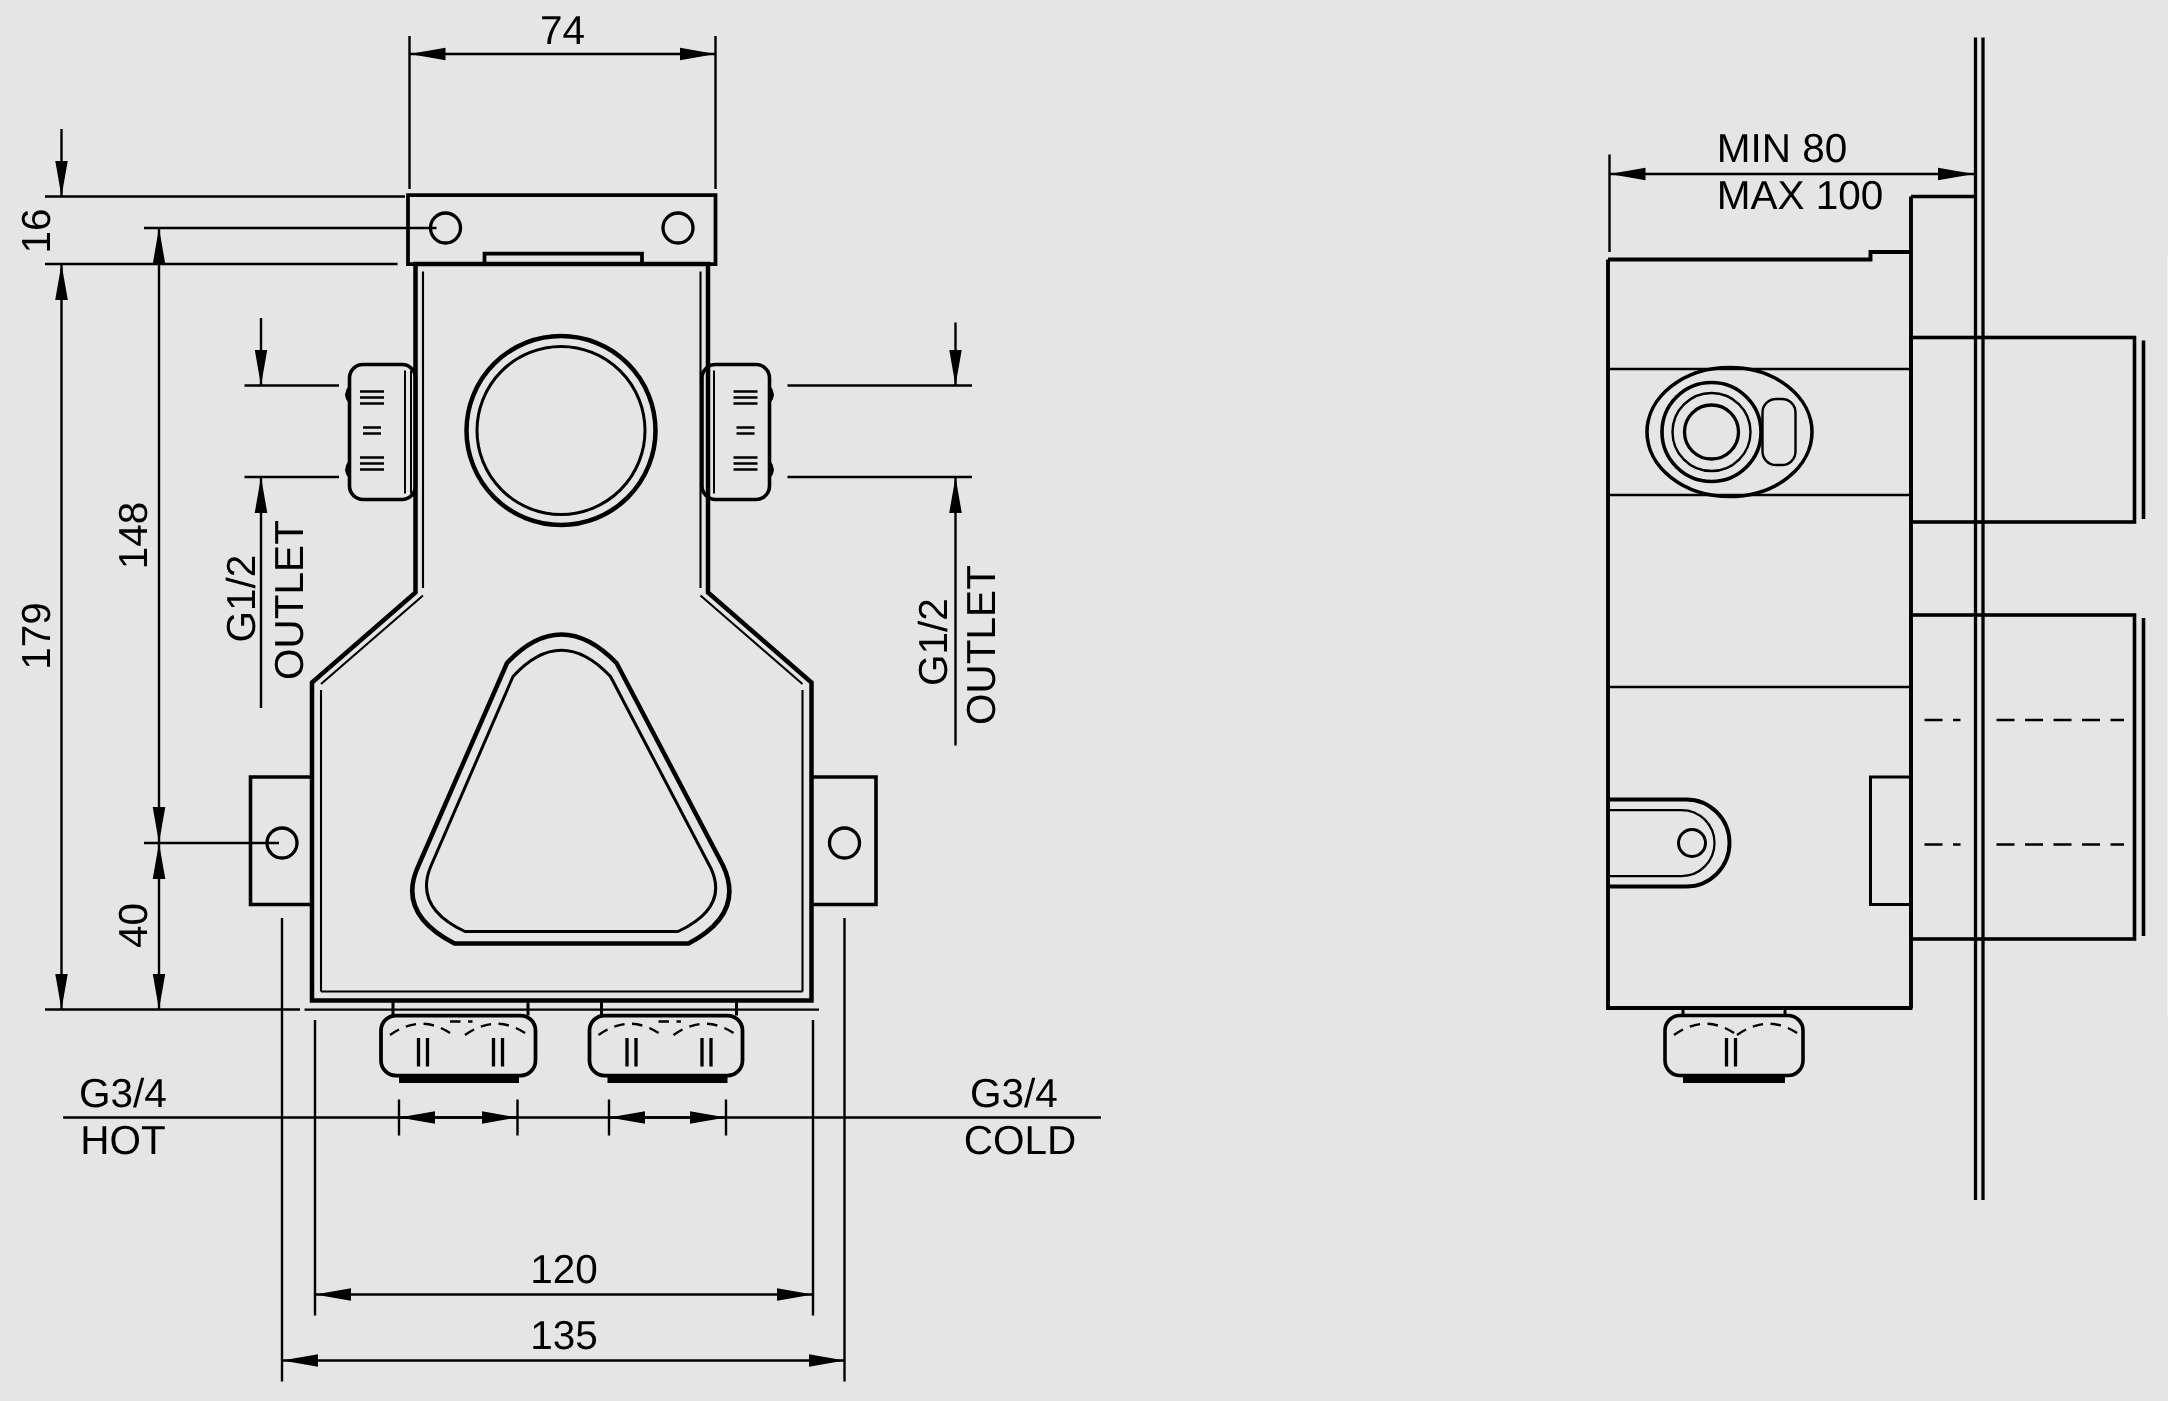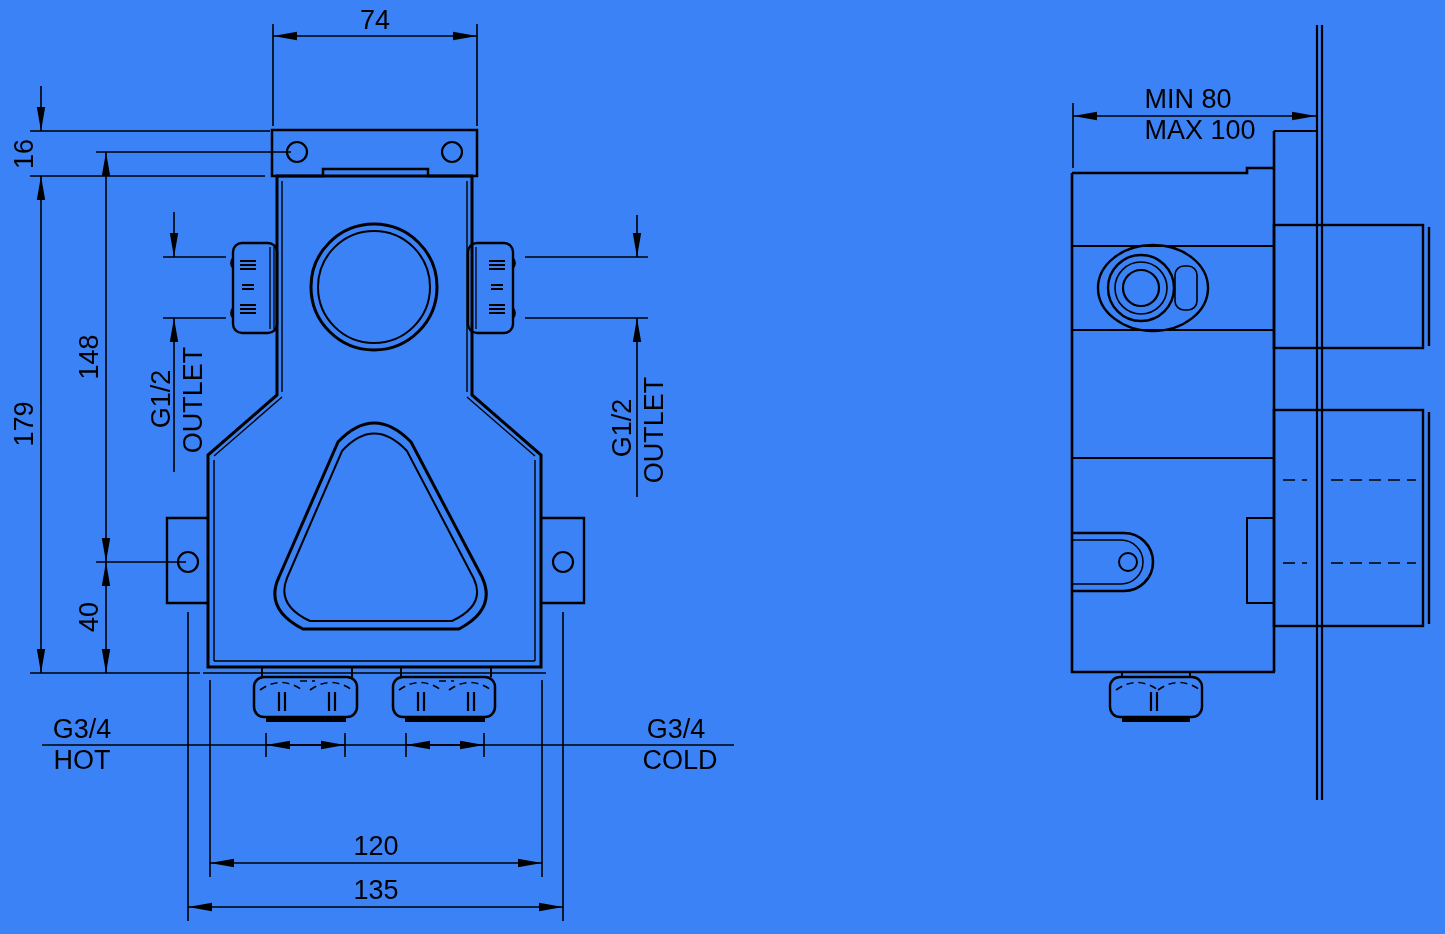--- a/index.html
+++ b/index.html
@@ -1,16 +1,16 @@
 <!DOCTYPE html>
 <html><head>
 <meta charset="utf-8">
 <style>
   html,body{margin:0;padding:0;background:#ffffff;}
-  .stage{width:1445px;height:934px;position:relative;background:#3b82f6;overflow:hidden;}
+  .stage{width:1445px;height:934px;position:relative;background:#e5e5e5;overflow:hidden;}
   svg{display:block;}
   text{font-family:"Liberation Sans","DejaVu Sans",sans-serif;fill:#000;}
   .dimtxt{font-size:27px;}
 </style>
 </head>
 <body>
 
 <div class="stage">
 <svg width="1445" height="934" viewBox="0 0 1445 934">
   <defs>

